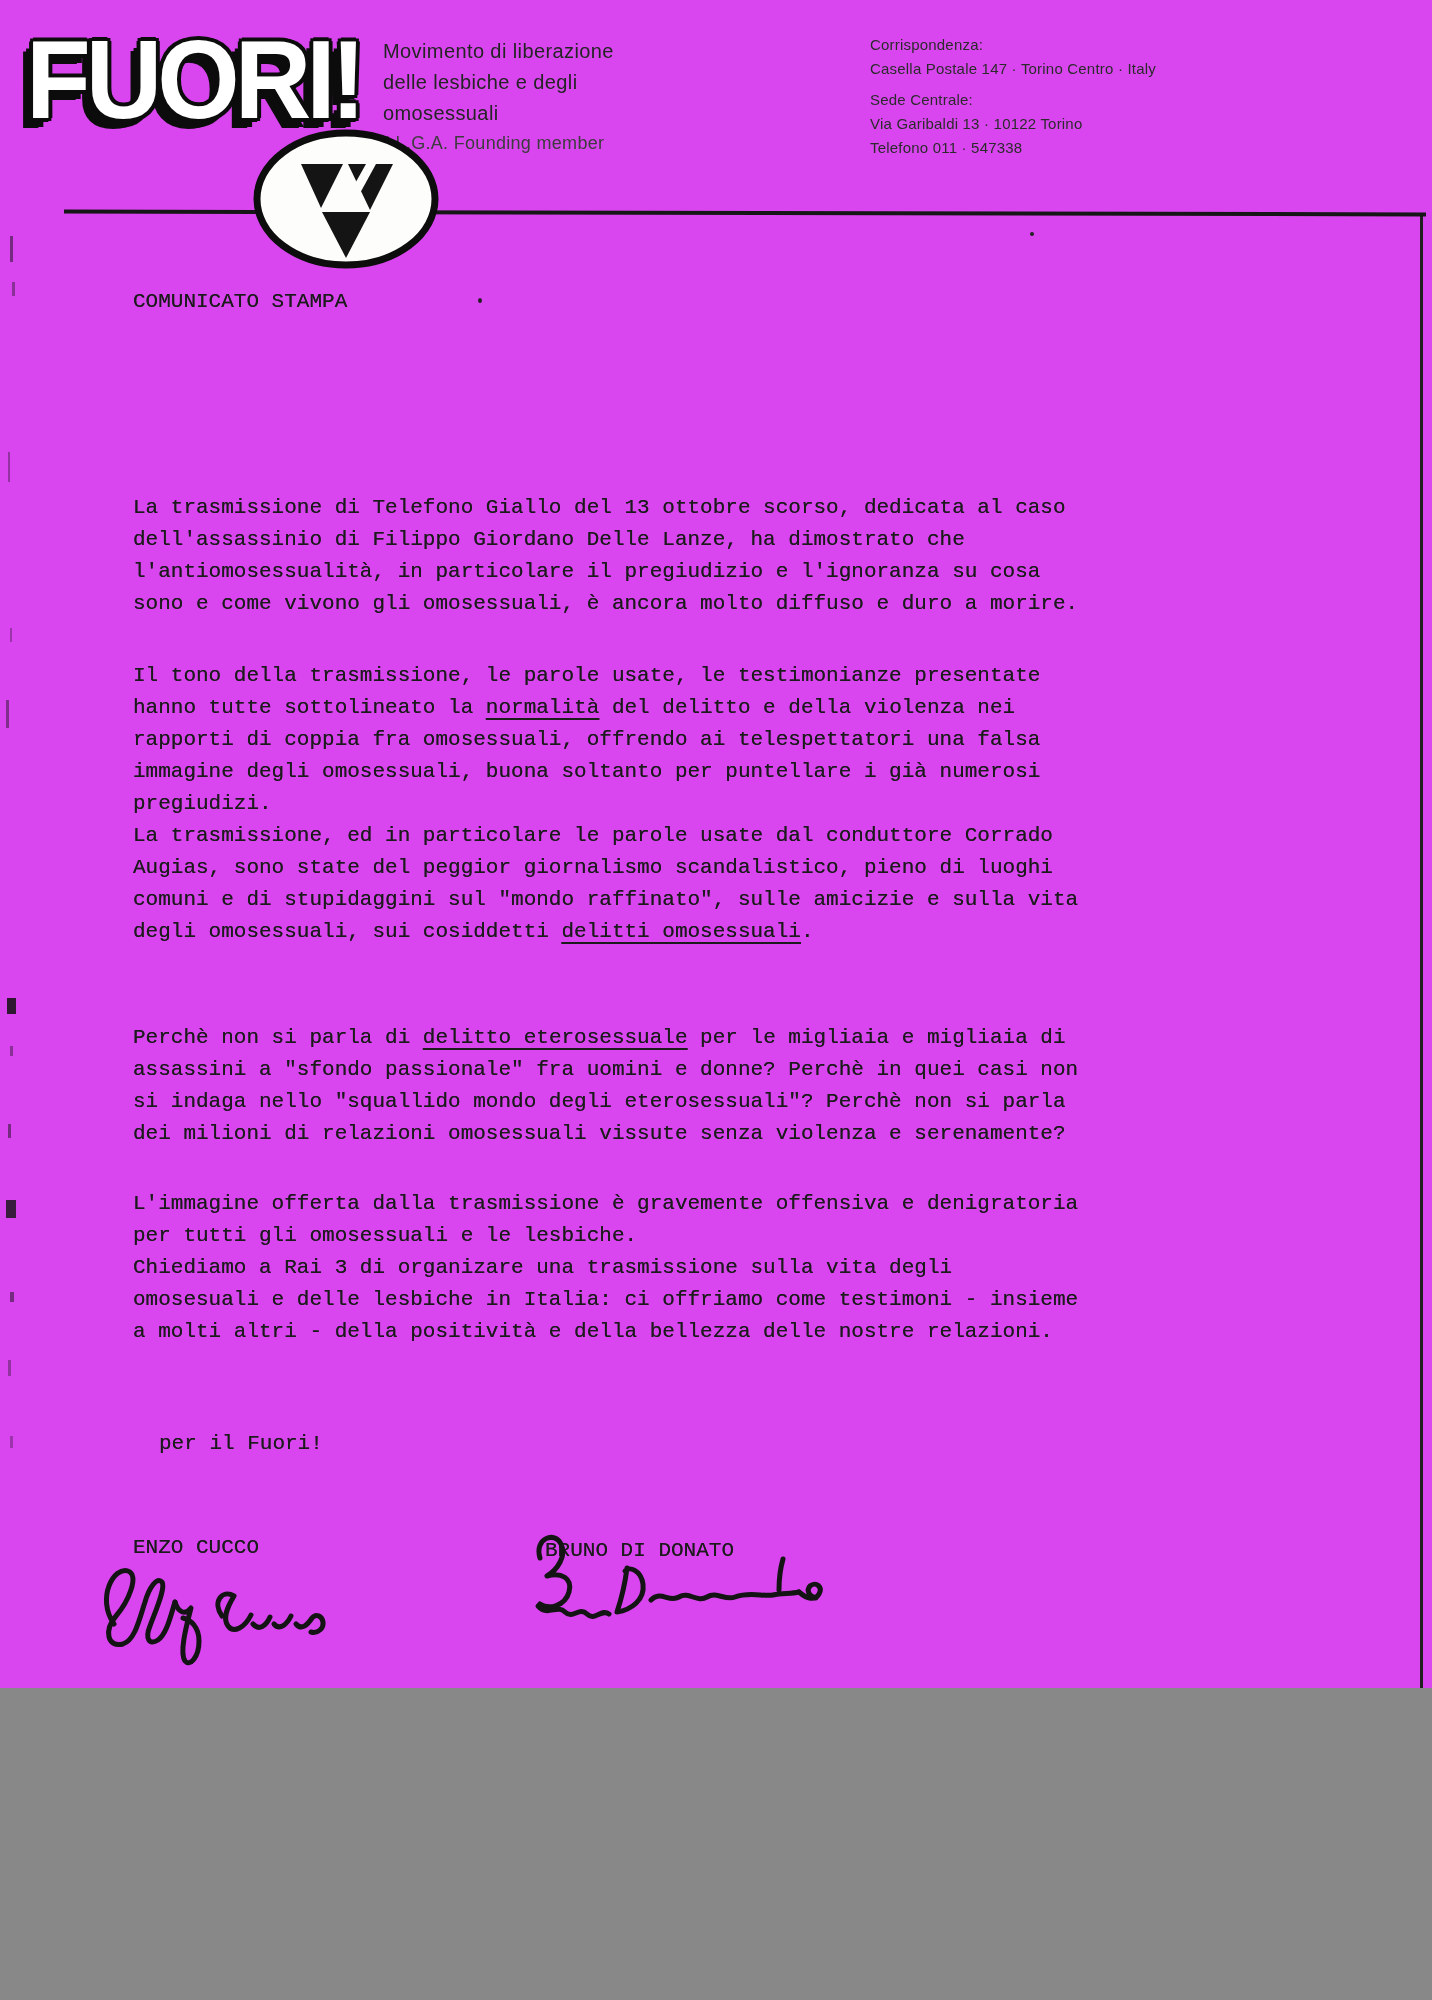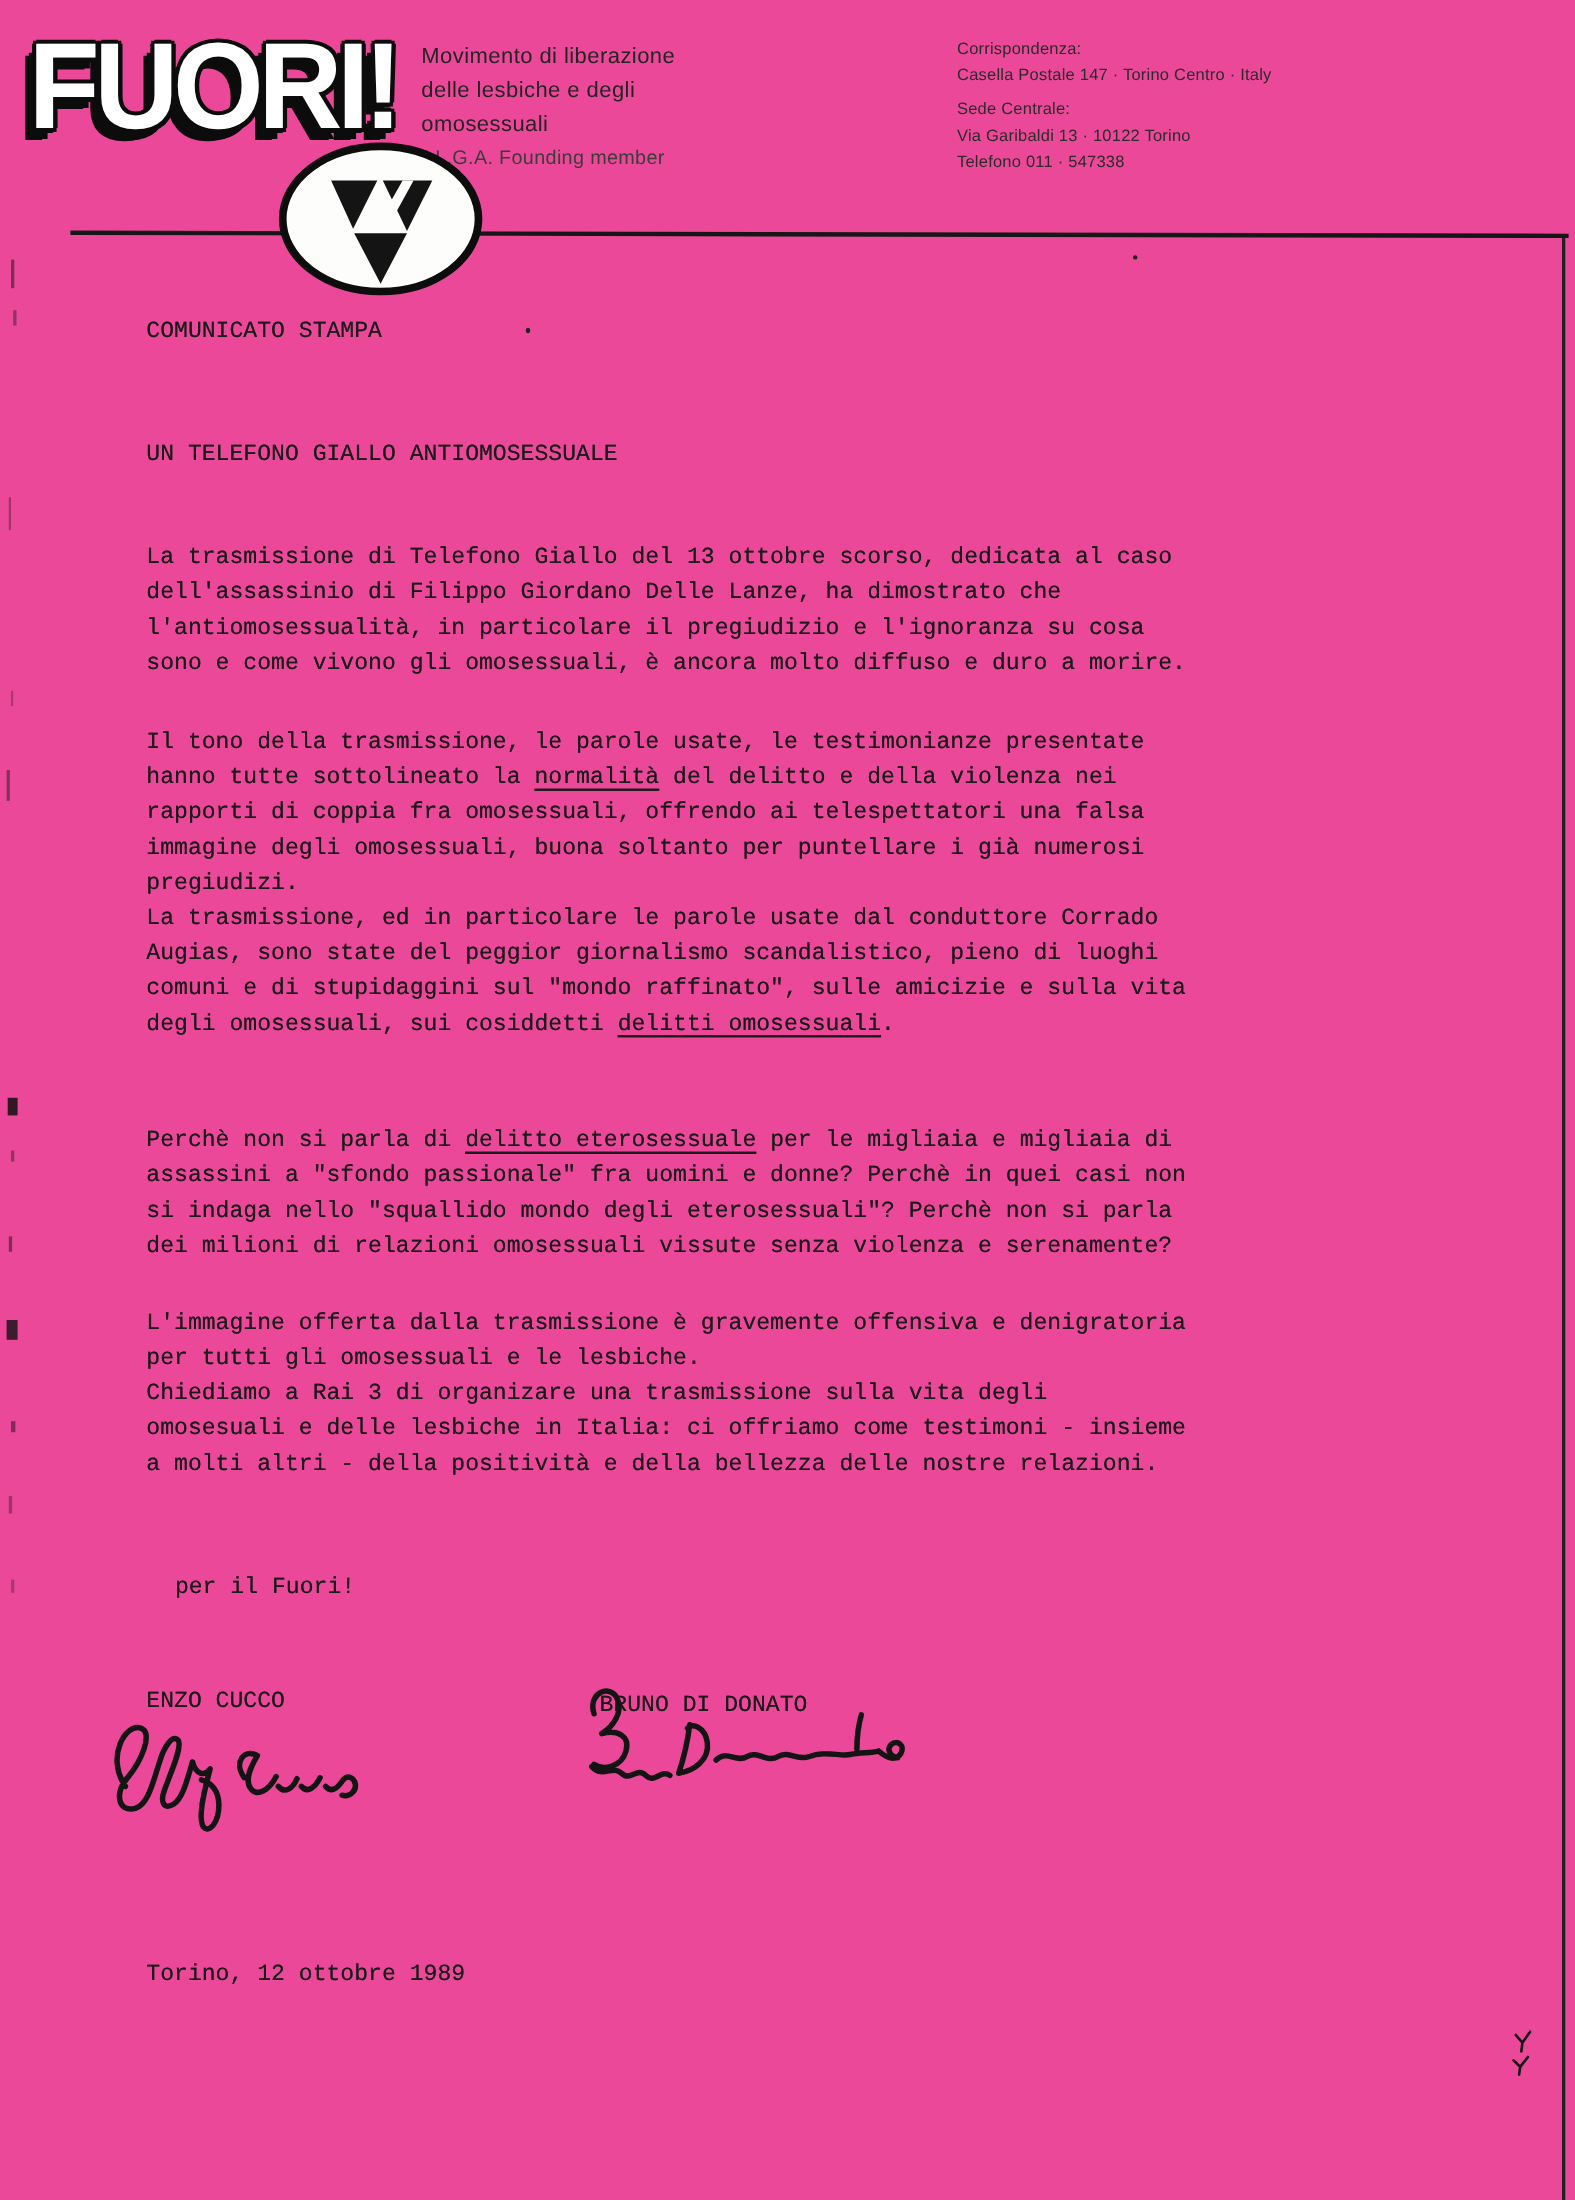--- a/index.html
+++ b/index.html
@@ -1,20 +1,20 @@
 <!DOCTYPE html>
 <html><head>
 <meta charset="utf-8">
 <style>
   html,body{margin:0;padding:0;background:#888;}
   .page{
     position:relative;
-    width:1432px;height:2000px;
+    width:1432px;height:1688px;
     margin:0 auto;
-    background:#ec4899;
+    background:#d946ef;
     overflow:hidden;
     font-family:"Liberation Sans", sans-serif;
     color:#1c1c1c;
   }
   
   .logo-fuori{
     position:absolute;left:26px;top:26px;
     font-family:"Liberation Sans", sans-serif;
     font-size:106px;font-weight:900;line-height:1;
     letter-spacing:-5px;color:#ffffff;
@@ -93,21 +93,20 @@
   <div class="contact">
     <div>Corrispondenza:</div>
     <div>Casella Postale 147 · Torino Centro · Italy</div>
     <div class="group-gap"></div>
     <div>Sede Centrale:</div>
     <div>Via Garibaldi 13 · 10122 Torino</div>
     <div>Telefono 011 · 547338</div>
   </div>
 
   <div class="tw kicker">COMUNICATO STAMPA</div>
-  <div class="tw doc-title">UN TELEFONO GIALLO ANTIOMOSESSUALE</div>
 
   <div id="paras" class="tw"><div class="para"><div class="tline"><span>La trasmissione di Telefono Giallo del 13 ottobre scorso, dedicata al caso</span></div><div class="tline"><span>dell'assassinio di Filippo Giordano Delle Lanze, ha dimostrato che</span></div><div class="tline"><span>l'antiomosessualità, in particolare il pregiudizio e l'ignoranza su cosa</span></div><div class="tline"><span>sono e come vivono gli omosessuali, è ancora molto diffuso e duro a morire.</span></div></div><div class="para"><div class="tline"><span>Il tono della trasmissione, le parole usate, le testimonianze presentate</span></div><div class="tline"><span>hanno tutte sottolineato la </span><span class="u">normalità</span><span> del delitto e della violenza nei</span></div><div class="tline"><span>rapporti di coppia fra omosessuali, offrendo ai telespettatori una falsa</span></div><div class="tline"><span>immagine degli omosessuali, buona soltanto per puntellare i già numerosi</span></div><div class="tline"><span>pregiudizi.</span></div><div class="tline"><span>La trasmissione, ed in particolare le parole usate dal conduttore Corrado</span></div><div class="tline"><span>Augias, sono state del peggior giornalismo scandalistico, pieno di luoghi</span></div><div class="tline"><span>comuni e di stupidaggini sul "mondo raffinato", sulle amicizie e sulla vita</span></div><div class="tline"><span>degli omosessuali, sui cosiddetti </span><span class="u">delitti omosessuali</span><span>.</span></div></div><div class="para"><div class="tline"><span>Perchè non si parla di </span><span class="u">delitto eterosessuale</span><span> per le migliaia e migliaia di</span></div><div class="tline"><span>assassini a "sfondo passionale" fra uomini e donne? Perchè in quei casi non</span></div><div class="tline"><span>si indaga nello "squallido mondo degli eterosessuali"? Perchè non si parla</span></div><div class="tline"><span>dei milioni di relazioni omosessuali vissute senza violenza e serenamente?</span></div></div><div class="para"><div class="tline"><span>L'immagine offerta dalla trasmissione è gravemente offensiva e denigratoria</span></div><div class="tline"><span>per tutti gli omosessuali e le lesbiche.</span></div><div class="tline"><span>Chiediamo a Rai 3 di organizare una trasmissione sulla vita degli</span></div><div class="tline"><span>omosesuali e delle lesbiche in Italia: ci offriamo come testimoni - insieme</span></div><div class="tline"><span>a molti altri - della positività e della bellezza delle nostre relazioni.</span></div></div></div>
 
   <div class="tw closing">per il Fuori!</div>
 
   <div class="tw signer-1">ENZO CUCCO</div>
   <div class="tw signer-2">BRUNO DI DONATO</div>
 
   <svg class="sig1" viewBox="0 0 238 114">
     <path d="M20,70 C2,44 20,12 34,17 C46,21 34,48 22,62 C10,76 13,94 29,90 C41,86 45,66 51,48 C55,34 63,22 68,28 C72,34 61,58 56,72 C51,84 55,92 64,86 C73,80 77,60 81,48"></path>

